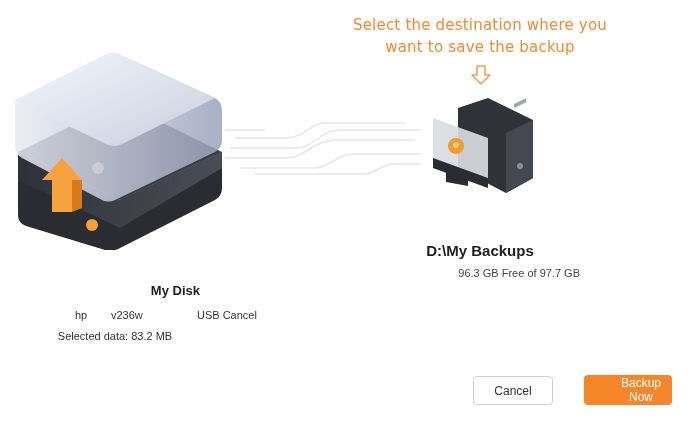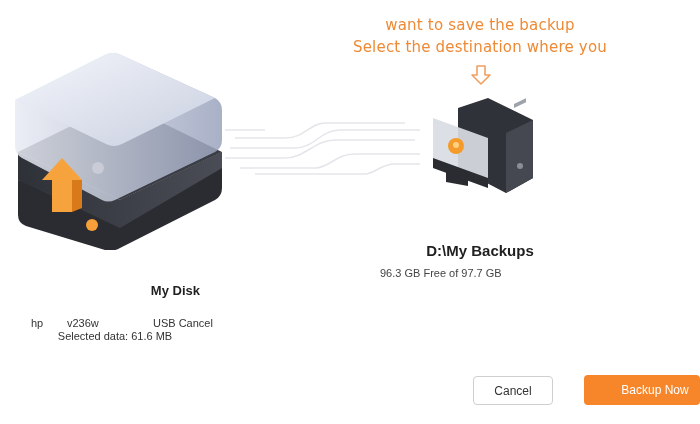--- a/index.html
+++ b/index.html
@@ -12,37 +12,37 @@
     left:330px; top:14px; width:300px; text-align:center;
     color:#ee8a35; font-size:15px; line-height:22px; letter-spacing:0.2px;
     font-family: "DejaVu Sans", sans-serif;
   }
   .hint-arrow { left:470px; top:64px; width:22px; height:22px; }
   .source-icon { left:10px; top:40px; width:220px; height:210px; }
   .flow-lines { left:225px; top:118px; width:200px; height:60px; }
   .dest-icon { left:428px; top:98px; width:110px; height:100px; }
   .src-title { left:30px; top:283px; width:170px; text-align:right; font-size:13px; font-weight:bold; color:#1f1f1f; }
   .src-meta { left:20px; top:309px; width:220px; font-size:11px; color:#333; }
-  .src-meta span { position:absolute; top:8px; white-space:nowrap; }
+  .src-meta span { position:absolute; top:0; white-space:nowrap;margin-left:44px; }
   .src-sel { left:30px; top:330px; width:170px; text-align:center; font-size:11px; color:#333; }
   .dst-title { left:380px; top:242px; width:200px; text-align:center; font-size:15px; font-weight:bold; color:#1f1f1f; }
-  .dst-free { left:380px; top:267px; width:200px; text-align:left; font-size:11px; color:#444; }
+  .dst-free { left:380px; top:267px; width:200px; text-align:right; font-size:11px; color:#444; }
   .btn {
     height:29px; border-radius:4px; font-size:12px; display:flex; align-items:center; justify-content:center;
     box-sizing:border-box; cursor:pointer;
   }
   .btn-cancel { left:473px; top:376px; width:80px; border:1px solid #cfcfcf; background:#fff; color:#333; }
-  .btn-backup { left:584px; top:375px; width:116px; height:30px; background:#f7852a; color:#fff; border:none;padding-left:32px; }
+  .btn-backup { left:584px; top:375px; width:88px; height:30px; background:#f7852a; color:#fff; border:none;padding-left:32px; }
 </style>
 </head>
 <body>
 
 <div class="abs hint">
+  <div>Select the destination where you</div>
   <div>want to save the backup</div>
-  <div>Select the destination where you</div>
 </div>
 
 <svg class="abs hint-arrow" viewBox="0 0 22 22">
   <path d="M7 2 H15 V11 H20 L11 20 L2 11 H7 Z" fill="#fff" stroke="#f0a060" stroke-width="1.6" stroke-linejoin="round"></path>
 </svg>
 
 <svg class="abs source-icon" viewBox="0 0 220 210">
   <defs>
     <linearGradient id="topg" x1="0" y1="0" x2="1" y2="1">
       <stop offset="0" stop-color="#f4f6fb"></stop>
@@ -93,19 +93,19 @@
   <circle cx="28" cy="48" r="8" fill="#f59b2b"></circle>
   <circle cx="28" cy="47" r="3" fill="#ffd080"></circle>
 </svg>
 
 <div class="abs src-title">My Disk</div>
 <div class="abs src-meta">
   <span style="left:11px">hp</span>
   <span style="left:47px">v236w</span>
   <span style="left:133px">USB Cancel</span>
 </div>
-<div class="abs src-sel">Selected data: 61.6 MB</div>
+<div class="abs src-sel">Selected data: 83.2 MB</div>
 
 <div class="abs dst-title">D:\My Backups</div>
 <div class="abs dst-free">96.3 GB Free of 97.7 GB</div>
 
 <button class="abs btn btn-cancel">Cancel</button>
 <button class="abs btn btn-backup">Backup Now</button>
 
 </body></html>

